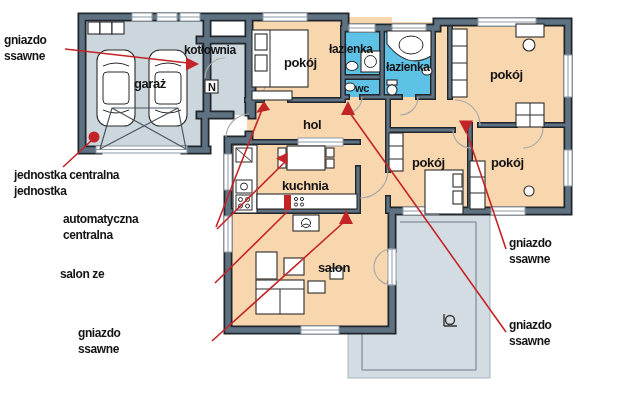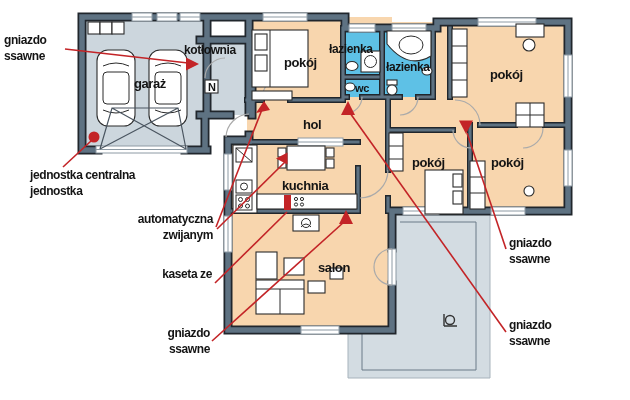--- a/index.html
+++ b/index.html
@@ -19,21 +19,21 @@
   .furn{fill:#fff;stroke:#2b2b2b;stroke-width:1.1;}
   .furnl{fill:none;stroke:#2b2b2b;stroke-width:1;}
   .ramp{fill:none;stroke:#4a5560;stroke-width:1.2;}
   .redl{stroke:var(--annot-red,#c32427);stroke-width:1.6;fill:none;}
   .redf{fill:var(--annot-red,#c32427);stroke:none;}
   .rlbl{font-weight:bold;font-size:13px;letter-spacing:-0.4px;fill:var(--label-text,#141414);}
   .rlbl.sm{font-size:11px;}
   .rlbl.md{font-size:12px;}
   .ann{position:absolute;font-weight:bold;font-size:12px;line-height:15.5px;
        letter-spacing:-0.4px;color:var(--label-text,#141414);white-space:nowrap;}
-  .ann.r{text-align:right;}
+  .ann.r{}
 </style>
 </head>
 <body>
 
 <div id="stage">
 
 <svg id="plan" width="630" height="400" viewBox="0 0 630 400">
 
   <g>
     <rect class="floor-garage" x="82" y="17" width="125" height="133"></rect>
@@ -273,32 +273,32 @@
     <line class="redl" x1="506" y1="332" x2="350" y2="113"></line>
     <polygon class="redf" points="348,101 341,115 355,115"></polygon>
   </g>
 </svg>
 
 <div class="ann" style="left:4px;top:33px;">
   <div>gniazdo</div>
   <div>ssawne</div>
 </div>
 
-<div class="ann" style="left:30px;top:168px;">
+<div class="ann" style="left:14px;top:168px;">
   <div>jednostka centralna</div>
   <div>jednostka</div>
 </div>
 
 <div class="ann r" style="left:63px;top:212px;width:150px;">
   <div>automatyczna</div>
-  <div>zwijanym</div>
+  <div>centralna</div>
 </div>
 
 <div class="ann r" style="left:60px;top:267px;width:152px;">
-  <div>kaseta ze</div>
+  <div>salon ze</div>
 </div>
 
 <div class="ann r" style="left:78px;top:326px;width:132px;">
   <div>gniazdo</div>
   <div>ssawne</div>
 </div>
 
 <div class="ann" style="left:509px;top:236px;">
   <div>gniazdo</div>
   <div>ssawne</div>

